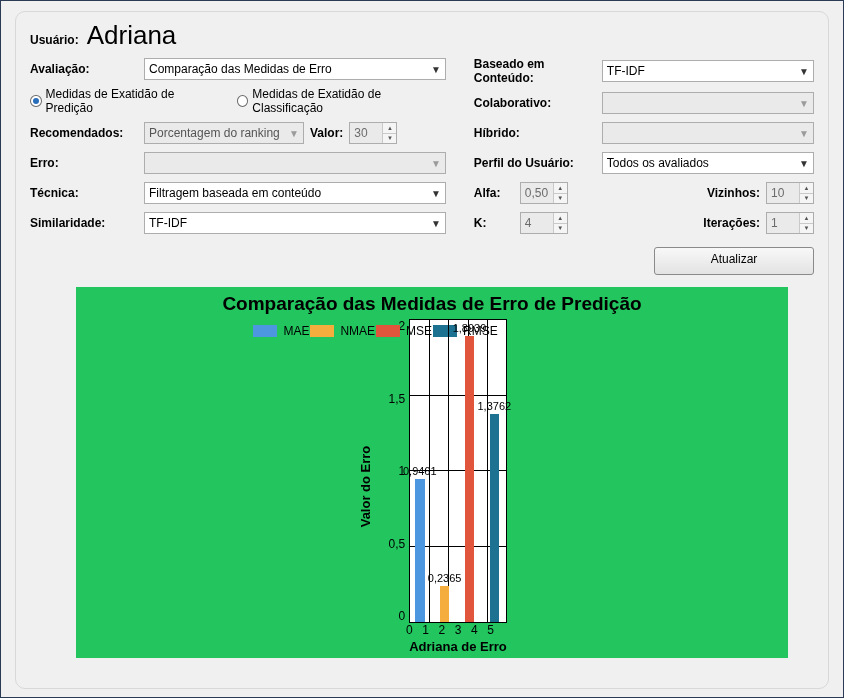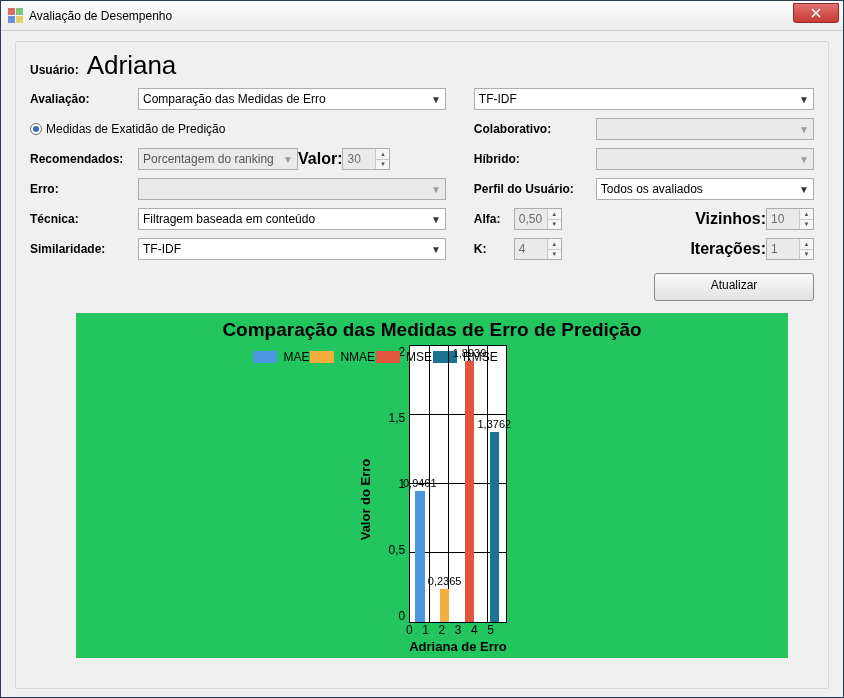--- a/index.html
+++ b/index.html
@@ -5,43 +5,43 @@
   * { box-sizing: border-box; margin: 0; padding: 0; }
   body { font-family: "Segoe UI", Tahoma, Arial, sans-serif; font-size: 12px; background: #6b8296; color: #000; }
   .window { width: 844px; height: 698px; background: #fff; border: 1px solid #2b3a55; position: relative; display: flex; flex-direction: column; }
   .titlebar { height: 30px; background: linear-gradient(#fdfdfd,#ececec); border-bottom: 1px solid #d0d0d0; display:flex; align-items:center; padding: 0 6px; position:relative; }
   .titlebar .appicon { width:16px; height:16px; margin-right:6px; display:flex; flex-wrap:wrap; }
   .appicon span { width:7px; height:7px; margin:0.5px; }
   .titlebar .title { font-size:12px; }
   .close-btn { position:absolute; right:4px; top:2px; width:46px; height:20px; background: linear-gradient(#e26f6f,#c83b33); border:1px solid #8a2c2c; border-radius:0 0 3px 3px; color:#fff; display:flex; align-items:center; justify-content:center; cursor:pointer; }
   .close-btn svg { width:10px; height:10px; }
   .client { flex:1; padding:10px 14px 8px 14px; background:#f0f0f0; }
-  .groupbox { border:1px solid #d8d8d8; background:#f0f0f0; border-radius:2px; padding:8px 14px 12px 14px; height:100%; display:flex; flex-direction:column; }
+  .groupbox { border:1px solid #d8d8d8; background:#f0f0f0; border-radius:10px; padding:8px 14px 12px 14px; height:100%; display:flex; flex-direction:column; }
   .userline { display:flex; align-items:baseline; gap:8px; margin-bottom:6px; }
   .userline .ulabel { font-size:12px; font-weight:bold; }
   .userline .uname { font-size:26px; font-weight:normal; }
   .formgrid { display:flex; gap:28px; }
   .col { display:flex; flex-direction:column; gap:6px; }
   .col.left { flex: 1 1 55%; }
   .col.right { flex: 1 1 45%; }
-  .row { display:flex; align-items:center; min-height:24px; }
+  .row { display:flex; align-items:center; gap:6px; min-height:24px; }
   .lbl { font-size:12px; font-weight:bold; width:108px; flex:0 0 108px; }
   .lbl.rn { width:122px; flex:0 0 122px; }
   .dropdown { flex:1; height:22px; border:1px solid #adadad; background:#fff; display:flex; align-items:center; padding:0 4px; position:relative; cursor:pointer; }
   .dropdown.disabled { background:#eaeaea; color:#555; cursor:default; }
   .dropdown .arrow { position:absolute; right:4px; top:50%; transform:translateY(-50%); font-size:10px; color:#333; }
   .dropdown.disabled .arrow { color:#9b9b9b; }
   .radio { display:flex; align-items:center; gap:4px; cursor:pointer; }
   .radio .circle { width:12px; height:12px; border:1px solid #6a6a6a; border-radius:50%; background:#fff; display:flex; align-items:center; justify-content:center; }
   .radio.checked .circle::after { content:""; width:6px; height:6px; background:#2a6dbb; border-radius:50%; }
   .spin { width:48px; height:22px; border:1px solid #adadad; background:#eaeaea; display:flex; align-items:center; position:relative; padding:0 14px 0 4px; color:#6b6b6b; }
   .spin .sb { position:absolute; right:0; top:0; width:14px; height:100%; display:flex; flex-direction:column; }
   .spin .sb span { flex:1; border-left:1px solid #c9c9c9; background:#f5f5f5; display:flex; align-items:center; justify-content:center; font-size:6px; color:#555; }
   .spin .sb span:first-child { border-bottom:1px solid #c9c9c9; }
-  .lbl2 { font-weight:bold; font-size:16px; }
+  .lbl2 { font-weight:bold; font-size:12px; }
   .btn { width:160px; height:28px; align-self:flex-end; border:1px solid #8a8a8a; border-radius:3px; background:linear-gradient(#f8f8f8,#e3e3e3); cursor:pointer; text-align:center; line-height:22px; font-size:12px; margin-top:6px; }
   .chart-container { flex:1; background:#22c55e; margin: 12px 26px 18px 46px; position:relative; display:flex; flex-direction:column;align-items:center; }
   .chart-title { text-align:center; font-weight:bold; font-size:19px; padding:6px 0 4px; font-family: Arial, sans-serif; }
   .chart-body { flex:1; display:flex; padding: 0px 8px 4px 8px; }
   .yaxis-label { display:flex; align-items:center; justify-content:center; width:18px; }
   .yaxis-label span { transform:rotate(-90deg); white-space:nowrap; font-weight:bold; font-size:13px; font-family: Arial, sans-serif; }
   .plotcol { flex:1; display:flex; flex-direction:column; }
   .plotrow { flex:1; display:flex; }
   .ticks-y { width:34px; display:flex; flex-direction:column; justify-content:space-between; align-items:flex-end; padding-right:4px; font-size:12px; font-family: Arial; }
   .plot { flex:1; border:1px solid #000; position:relative; background:#fff; }
@@ -55,34 +55,20 @@
   .legend .sw { width:24px; height:12px; }
   .xticks { display:flex; margin-left:34px; }
   .xticks .xtwrap { flex:1; display:flex; }
   .xticks .xt { flex:1; text-align:center; font-size:12px; font-family: Arial; transform:translateX(-50%); }
   .xlabel { text-align:center; font-weight:bold; font-size:13px; font-family: Arial; padding-top:2px; margin-left:34px; }
 </style>
 </head>
 <body>
 
 <div class="window">
-  <div class="titlebar">
-    <div class="appicon">
-      <span style="background:#d96b6b"></span>
-        <span style="background:#7ec47a"></span>
-      <span style="background:#6b8fd9"></span>
-        <span style="background:#e2cf6b"></span>
-    </div>
-    <div class="title">Avaliação de Desempenho</div>
-    <div class="close-btn">
-      <svg viewBox="0 0 10 10">
-          <path d="M1 1 L9 9 M9 1 L1 9" stroke="#fff" stroke-width="1.6"></path>
-        </svg>
-    </div>
-  </div>
   <div class="client">
     <div class="groupbox">
       <div class="userline">
         <span class="ulabel">Usuário:</span>
         <span class="uname">Adriana</span>
       </div>
 
       <div class="formgrid">
 
         <div class="col left">
@@ -91,20 +77,24 @@
             <div class="dropdown">
               <span>Comparação das Medidas de Erro</span>
               <span class="arrow">▼</span>
             </div>
           </div>
           <div class="row" style="gap:20px;">
             <div class="radio checked">
               <span class="circle"></span>
               <span>Medidas de Exatidão de Predição</span>
             </div>
+            <div class="radio">
+              <span class="circle"></span>
+              <span>Medidas de Exatidão de Classificação</span>
+            </div>
           </div>
           <div class="row">
             <span class="lbl">Recomendados:</span>
             <div class="dropdown disabled" style="flex:0 0 160px">
               <span>Porcentagem do ranking</span>
               <span class="arrow">▼</span>
             </div>
             <span class="lbl2">Valor:</span>
             <div class="spin">
               <span>30</span>
@@ -132,20 +122,21 @@
             <span class="lbl">Similaridade:</span>
             <div class="dropdown">
               <span>TF-IDF</span>
               <span class="arrow">▼</span>
             </div>
           </div>
         </div>
 
         <div class="col right">
           <div class="row">
+            <span class="lbl rn">Baseado em Conteúdo:</span>
             <div class="dropdown">
               <span>TF-IDF</span>
               <span class="arrow">▼</span>
             </div>
           </div>
           <div class="row">
             <span class="lbl rn">Colaborativo:</span>
             <div class="dropdown disabled">
               <span></span>
               <span class="arrow">▼</span>

